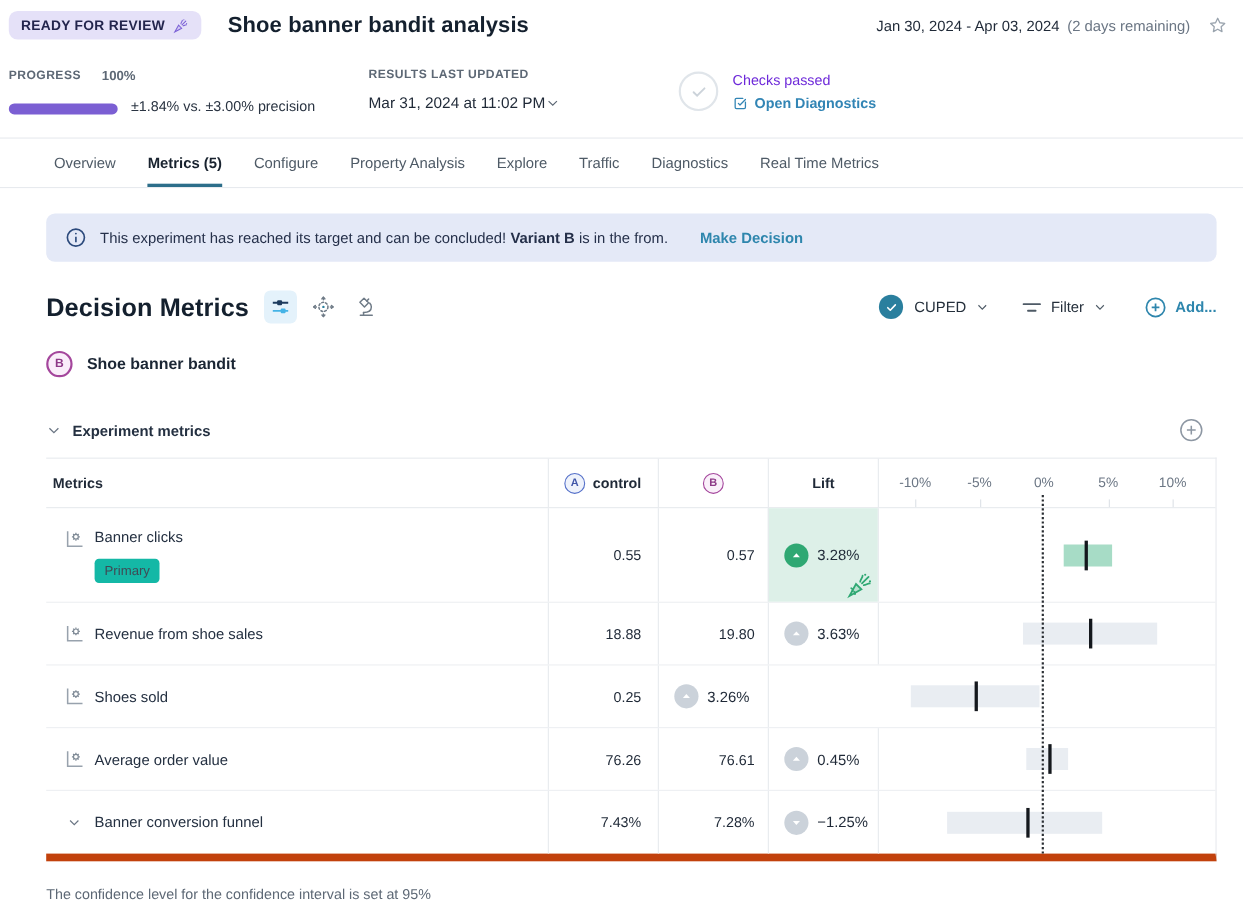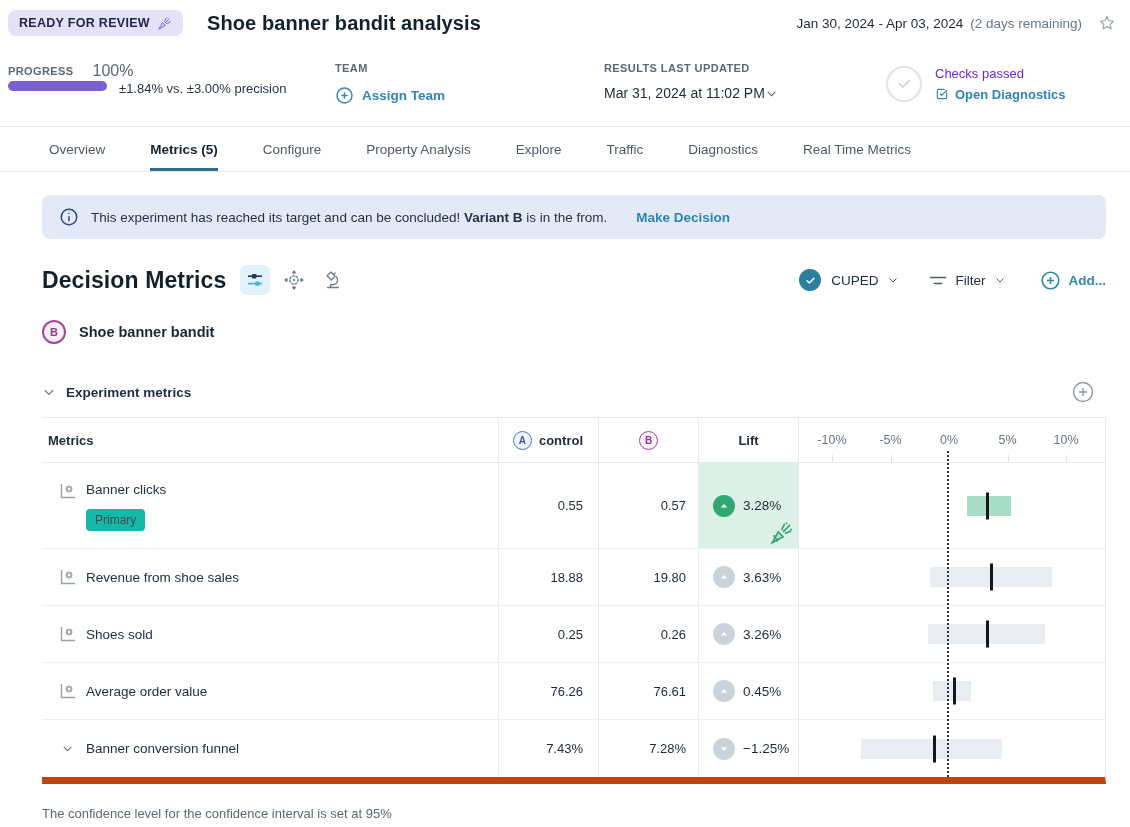--- a/index.html
+++ b/index.html
@@ -23,40 +23,40 @@
   .star-btn { margin-left:16px; display:flex; cursor:pointer; }
 
   
   .meta { display:flex; padding:26px 14px 0 8px; }
   .meta-label { font-size:11px; font-weight:bold; color:#5d6875; letter-spacing:.4px; }
   .meta-col1 { width:327px; }
   .meta-col2 { width:269px; }
   .meta-col3 { width:282px; }
   .meta-col4 { flex:1; display:flex; align-items:center; }
   .progress-top { display:flex; align-items:center; gap:19px; }
-  .progress-val { font-size:16px; color:#5d6875; font-weight:normal; }
-  .progress-row { display:flex; align-items:flex-start; margin-top:1px; }
+  .progress-val { font-size:12px; color:#5d6875; font-weight:bold; }
+  .progress-row { display:flex; align-items:flex-end; margin-top:13px; }
   .progress-bar { width:99px; height:10px; border-radius:6px; background:#7b5fd3; }
   .precision { margin-left:12px; font-size:13px; color:#2a3442; }
   .assign-row { display:flex; align-items:center; gap:8px; margin-top:12px; cursor:pointer; }
   .link-text { color:#3285b5; font-weight:bold; font-size:13.5px; }
   .results-row { display:flex; align-items:center; gap:0; margin-top:11px; cursor:pointer; }
   .results-val { font-size:14px; color:#1f2937; }
   .checks-circle {
     width:36px; height:36px; border-radius:50%; border:2px solid #e0e5ea;
     display:flex; align-items:center; justify-content:center; flex:0 0 auto;
   }
   .checks-body { margin-left:13px; }
   .checks-text { font-size:13px; color:#6d28d9; }
   .diag-row { display:flex; align-items:center; gap:6px; margin-top:6px; cursor:pointer; }
   .diag-row .link-text { font-size:13px; }
   .divider { border-top:1px solid #e7eaee; margin-top:21px; }
 
   
-  .tabs { display:flex; gap:45px; padding-left:49px; border-bottom:1px solid #e7eaee; }
+  .tabs { display:flex; gap:29px; padding-left:49px; border-bottom:1px solid #e7eaee; }
   .tab {
     padding:15px 0 11px; font-size:13.5px; color:#4e5a66; cursor:pointer;
     border-bottom:3px solid transparent;
   }
   .tab.active { color:#18222e; font-weight:bold; border-bottom-color:#2d6e8a; }
 
   
   .main { padding:0 24px 0 42px; }
   .banner {
     margin-top:23px; background:#e4e9f7; border-radius:8px;
@@ -170,32 +170,20 @@
 
 <div class="meta">
   <div class="meta-col1">
     <div class="progress-top">
       <span class="meta-label">PROGRESS</span>
       <span class="progress-val">100%</span>
     </div>
     <div class="progress-row">
       <div class="progress-bar"></div>
       <span class="precision">±1.84% vs. ±3.00% precision</span>
-    </div>
-  </div>
-  <div class="meta-col2">
-    <div class="meta-label">TEAM</div>
-    <div class="assign-row">
-      <span style="display:flex">
-        <svg width="19" height="19" viewBox="0 0 24 24" fill="none" stroke="#3285b5" stroke-width="1.8">
-            <circle cx="12" cy="12" r="9.5"></circle>
-            <path d="M12 8v8M8 12h8"></path>
-          </svg>
-      </span>
-      <span class="link-text">Assign Team</span>
     </div>
   </div>
   <div class="meta-col3">
     <div class="meta-label">RESULTS LAST UPDATED</div>
     <div class="results-row">
       <span class="results-val">Mar 31, 2024 at 11:02 PM</span>
       <span style="display:flex">
         <svg width="13" height="13" viewBox="0 0 24 24" fill="none" stroke="#5d6875" stroke-width="2">
             <path d="M5 9l7 7 7-7"></path>
           </svg>
@@ -455,23 +443,20 @@
                 </g>
               </svg>
             </span>
             <div class="m-body">
               <span class="m-name">Shoes sold</span>
             </div>
           </div>
           <div class="cell c-val">
             <span>0.25</span>
           </div>
-          <div class="cell c-val b-col">
-            <span>0.26</span>
-          </div>
           <div class="cell c-lift">
             <span class="lift-circle gray">
               <svg width="10" height="10" viewBox="0 0 10 10">
                 <path d="M1.8 6.6L5 3l3.2 3.6z" fill="#fff"></path>
               </svg>
             </span>
             <span class="lift-val">3.26%</span>
           </div>
           <div class="cell c-chart">
             <span class="ci-bar" style="left:128.9px;width:117.0px"></span>

